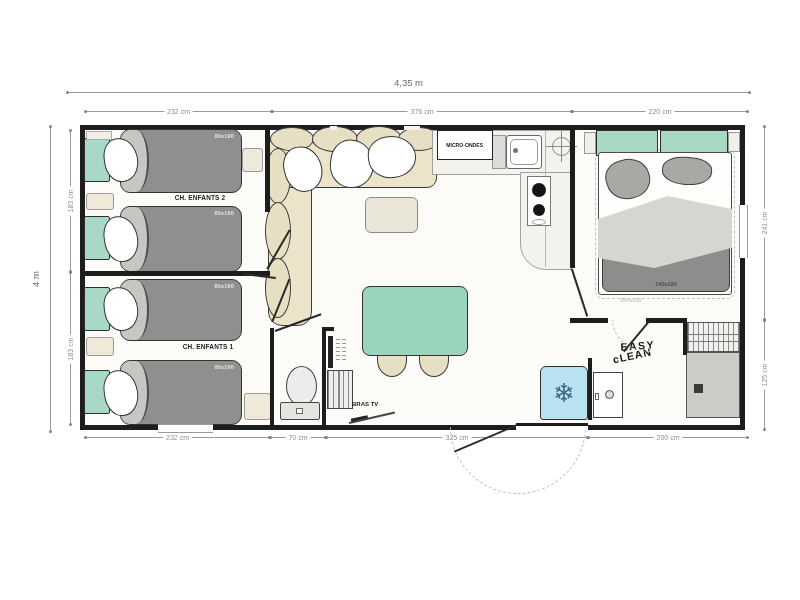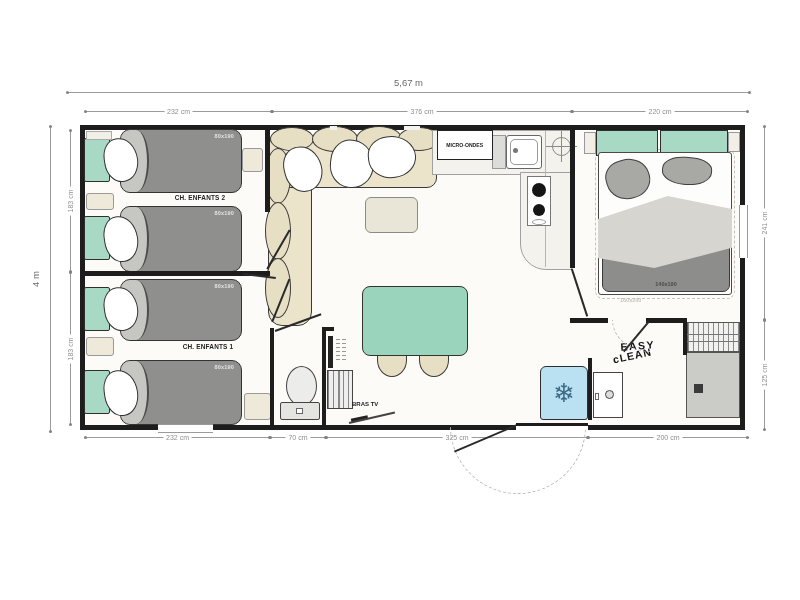--- a/index.html
+++ b/index.html
@@ -45,21 +45,21 @@
   .brand .l1{display:block;font-size:10.5px;font-weight:800;letter-spacing:1.5px;margin-left:9px;transform:rotate(3deg);}
   .brand .l2{display:block;font-size:10.5px;font-weight:800;letter-spacing:1px;margin-top:-2px;transform:rotate(-5deg);}
 </style>
 </head>
 <body>
 
 <div id="canvas">
 
   <div class="dim h total" style="left:67px;top:92px;width:683px;">
     <i class="ln"></i>
-      <span class="lb">5,67 m</span>
+      <span class="lb">4,35 m</span>
     </div>
   <div class="dim v total" style="left:50px;top:126px;height:306px;">
     <i class="ln"></i>
       <span class="lb">4 m</span>
     </div>
 
   <div class="dim h" style="left:85px;top:111px;width:187px;">
     <i class="ln"></i>
       <span class="lb">232 cm</span>
     </div>

